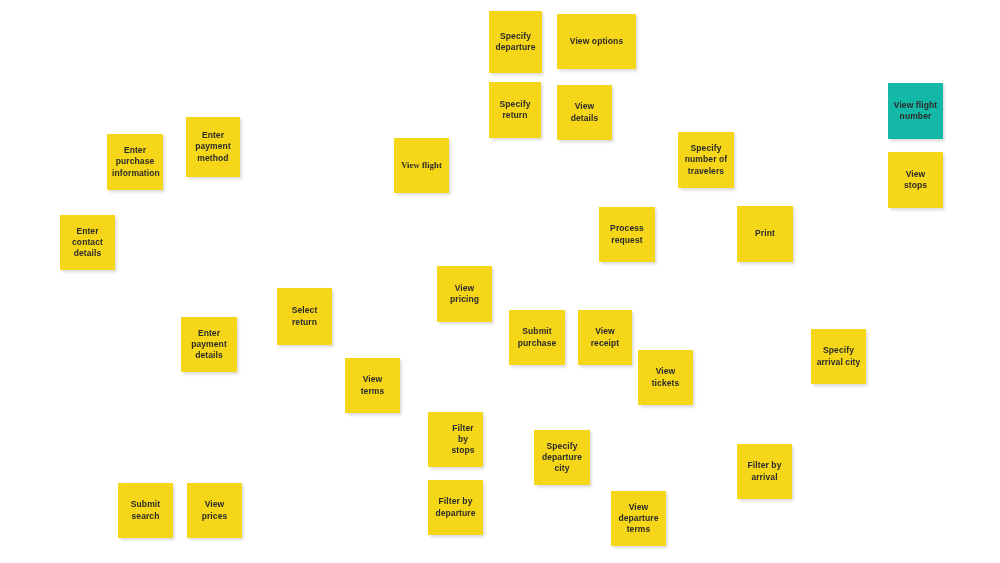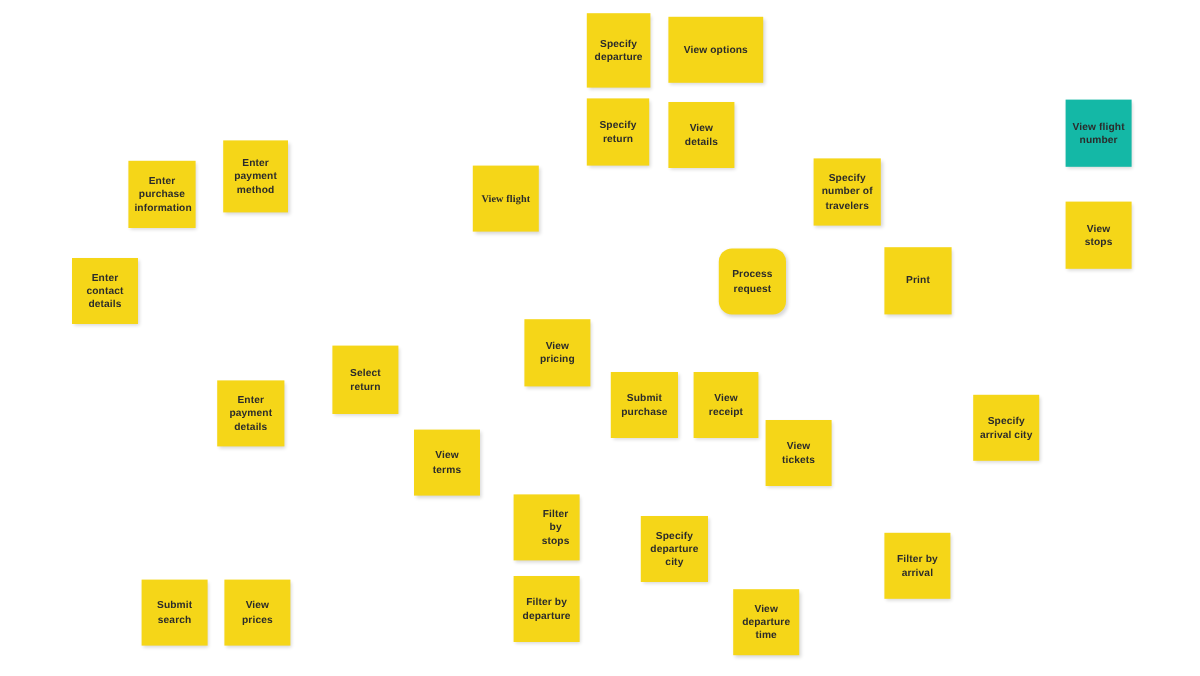--- a/index.html
+++ b/index.html
@@ -66,24 +66,24 @@
     </div>
     <div class="sticky-note" style="left: 107px; top: 134px; width: 56px; height: 56px; background: rgb(245, 214, 24); color: rgb(43, 43, 43);">
       <span class="note-label">Enter purchase information</span>
     </div>
     <div class="sticky-note" style="left: 394px; top: 138px; width: 55px; height: 55px; background: rgb(245, 214, 24); color: rgb(43, 43, 43); font-family: Liberation Serif, serif;">
       <span class="note-label">View flight</span>
     </div>
     <div class="sticky-note" style="left: 678px; top: 132px; width: 56px; height: 56px; background: rgb(245, 214, 24); color: rgb(43, 43, 43);">
       <span class="note-label">Specify number of travelers</span>
     </div>
-    <div class="sticky-note" style="left: 888px; top: 168px; width: 55px; height: 56px; background: rgb(245, 214, 24); color: rgb(43, 43, 43); justify-content: center;">
+    <div class="sticky-note" style="left: 888px; top: 152px; width: 55px; height: 56px; background: rgb(245, 214, 24); color: rgb(43, 43, 43); justify-content: center;">
       <span class="note-label">View stops</span>
     </div>
-    <div class="sticky-note" style="left: 599px; top: 207px; width: 56px; height: 55px; background: rgb(245, 214, 24); color: rgb(43, 43, 43); border-radius: 11px;">
+    <div class="sticky-note" style="left: 599px; top: 207px; width: 56px; height: 55px; background: rgb(245, 214, 24); color: rgb(43, 43, 43);">
       <span class="note-label">Process request</span>
     </div>
     <div class="sticky-note" style="left: 737px; top: 206px; width: 56px; height: 56px; background: rgb(245, 214, 24); color: rgb(43, 43, 43);">
       <span class="note-label">Print</span>
     </div>
     <div class="sticky-note" style="left: 60px; top: 215px; width: 55px; height: 55px; background: rgb(245, 214, 24); color: rgb(43, 43, 43);">
       <span class="note-label">Enter contact details</span>
     </div>
     <div class="sticky-note" style="left: 437px; top: 266px; width: 55px; height: 56px; background: rgb(245, 214, 24); color: rgb(43, 43, 43);">
       <span class="note-label">View pricing</span>
@@ -115,21 +115,21 @@
     <div class="sticky-note" style="left: 534px; top: 430px; width: 56px; height: 55px; background: rgb(245, 214, 24); color: rgb(43, 43, 43);">
       <span class="note-label">Specify departure city</span>
     </div>
     <div class="sticky-note" style="left: 737px; top: 444px; width: 55px; height: 55px; background: rgb(245, 214, 24); color: rgb(43, 43, 43);">
       <span class="note-label">Filter by arrival</span>
     </div>
     <div class="sticky-note" style="left: 428px; top: 480px; width: 55px; height: 55px; background: rgb(245, 214, 24); color: rgb(43, 43, 43);">
       <span class="note-label">Filter by departure</span>
     </div>
     <div class="sticky-note" style="left: 611px; top: 491px; width: 55px; height: 55px; background: rgb(245, 214, 24); color: rgb(43, 43, 43);">
-      <span class="note-label">View departure time</span>
+      <span class="note-label">View departure terms</span>
     </div>
     <div class="sticky-note" style="left: 118px; top: 483px; width: 55px; height: 55px; background: rgb(245, 214, 24); color: rgb(43, 43, 43);">
       <span class="note-label">Submit search</span>
     </div>
     <div class="sticky-note" style="left: 187px; top: 483px; width: 55px; height: 55px; background: rgb(245, 214, 24); color: rgb(43, 43, 43);">
       <span class="note-label">View prices</span>
     </div>
   </div>
 
 </body></html>

